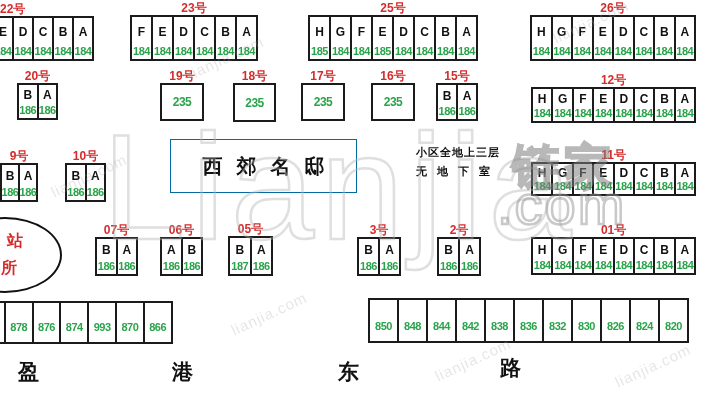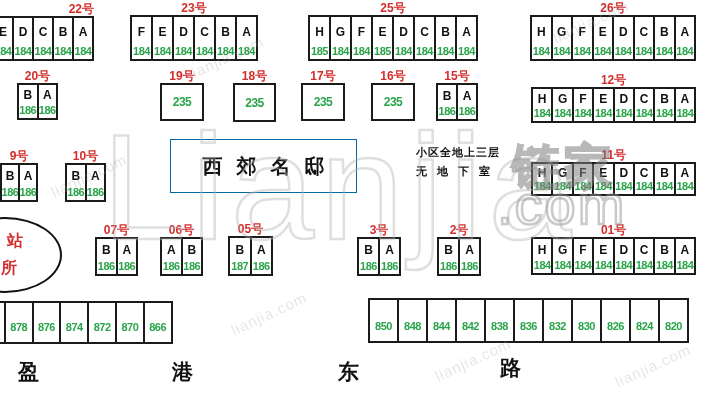--- a/index.html
+++ b/index.html
@@ -4,21 +4,21 @@
 <style>
   html,body{margin:0;padding:0;}
   body{width:710px;height:400px;overflow:hidden;background:#fff;
        font-family:"Liberation Sans","DejaVu Sans",sans-serif;}
   #canvas{position:relative;width:710px;height:400px;background:#fff;overflow:hidden;}
 
   
   .bldg{position:absolute;z-index:2;}
   .bldg-label{position:absolute;top:-13px;left:0;right:0;text-align:center;
       font-size:12px;font-weight:bold;color:#d42c2c;white-space:nowrap;line-height:1;}
-  .lab-left .bldg-label{text-align:right;left:8px;}
+  .lab-left .bldg-label{text-align:left;left:8px;}
   .units{display:flex;}
   .unit{width:var(--cw);height:var(--ch);box-sizing:border-box;border:2px solid #1b1b1b;
       margin-left:-2px;background:#fff;display:flex;flex-direction:column;align-items:center;}
   .unit:first-child{margin-left:0;}
   .u-letter{font-size:12px;font-weight:bold;color:#111;line-height:1;margin:auto 0;}
   .u-value{font-size:11px;font-weight:bold;color:#2aa44a;line-height:1;padding-bottom:2px;letter-spacing:-0.5px;}
   .unit.single .u-value{margin:auto 0;font-size:12px;padding-bottom:0;}
 
   
   .sign{position:absolute;left:170px;top:139px;width:187px;height:54px;box-sizing:border-box;
@@ -474,21 +474,21 @@
       <div class="addr-cell">
         <span class="addr-num">878</span>
       </div>
       <div class="addr-cell">
         <span class="addr-num">876</span>
       </div>
       <div class="addr-cell">
         <span class="addr-num">874</span>
       </div>
       <div class="addr-cell">
-        <span class="addr-num">872</span>
+        <span class="addr-num">993</span>
       </div>
       <div class="addr-cell">
         <span class="addr-num">870</span>
       </div>
       <div class="addr-cell">
         <span class="addr-num">866</span>
       </div>
     </div>
   <div class="addr-row" style="left:368px;top:298px;--aw:31px;--ah:45px">
       <div class="addr-cell">

